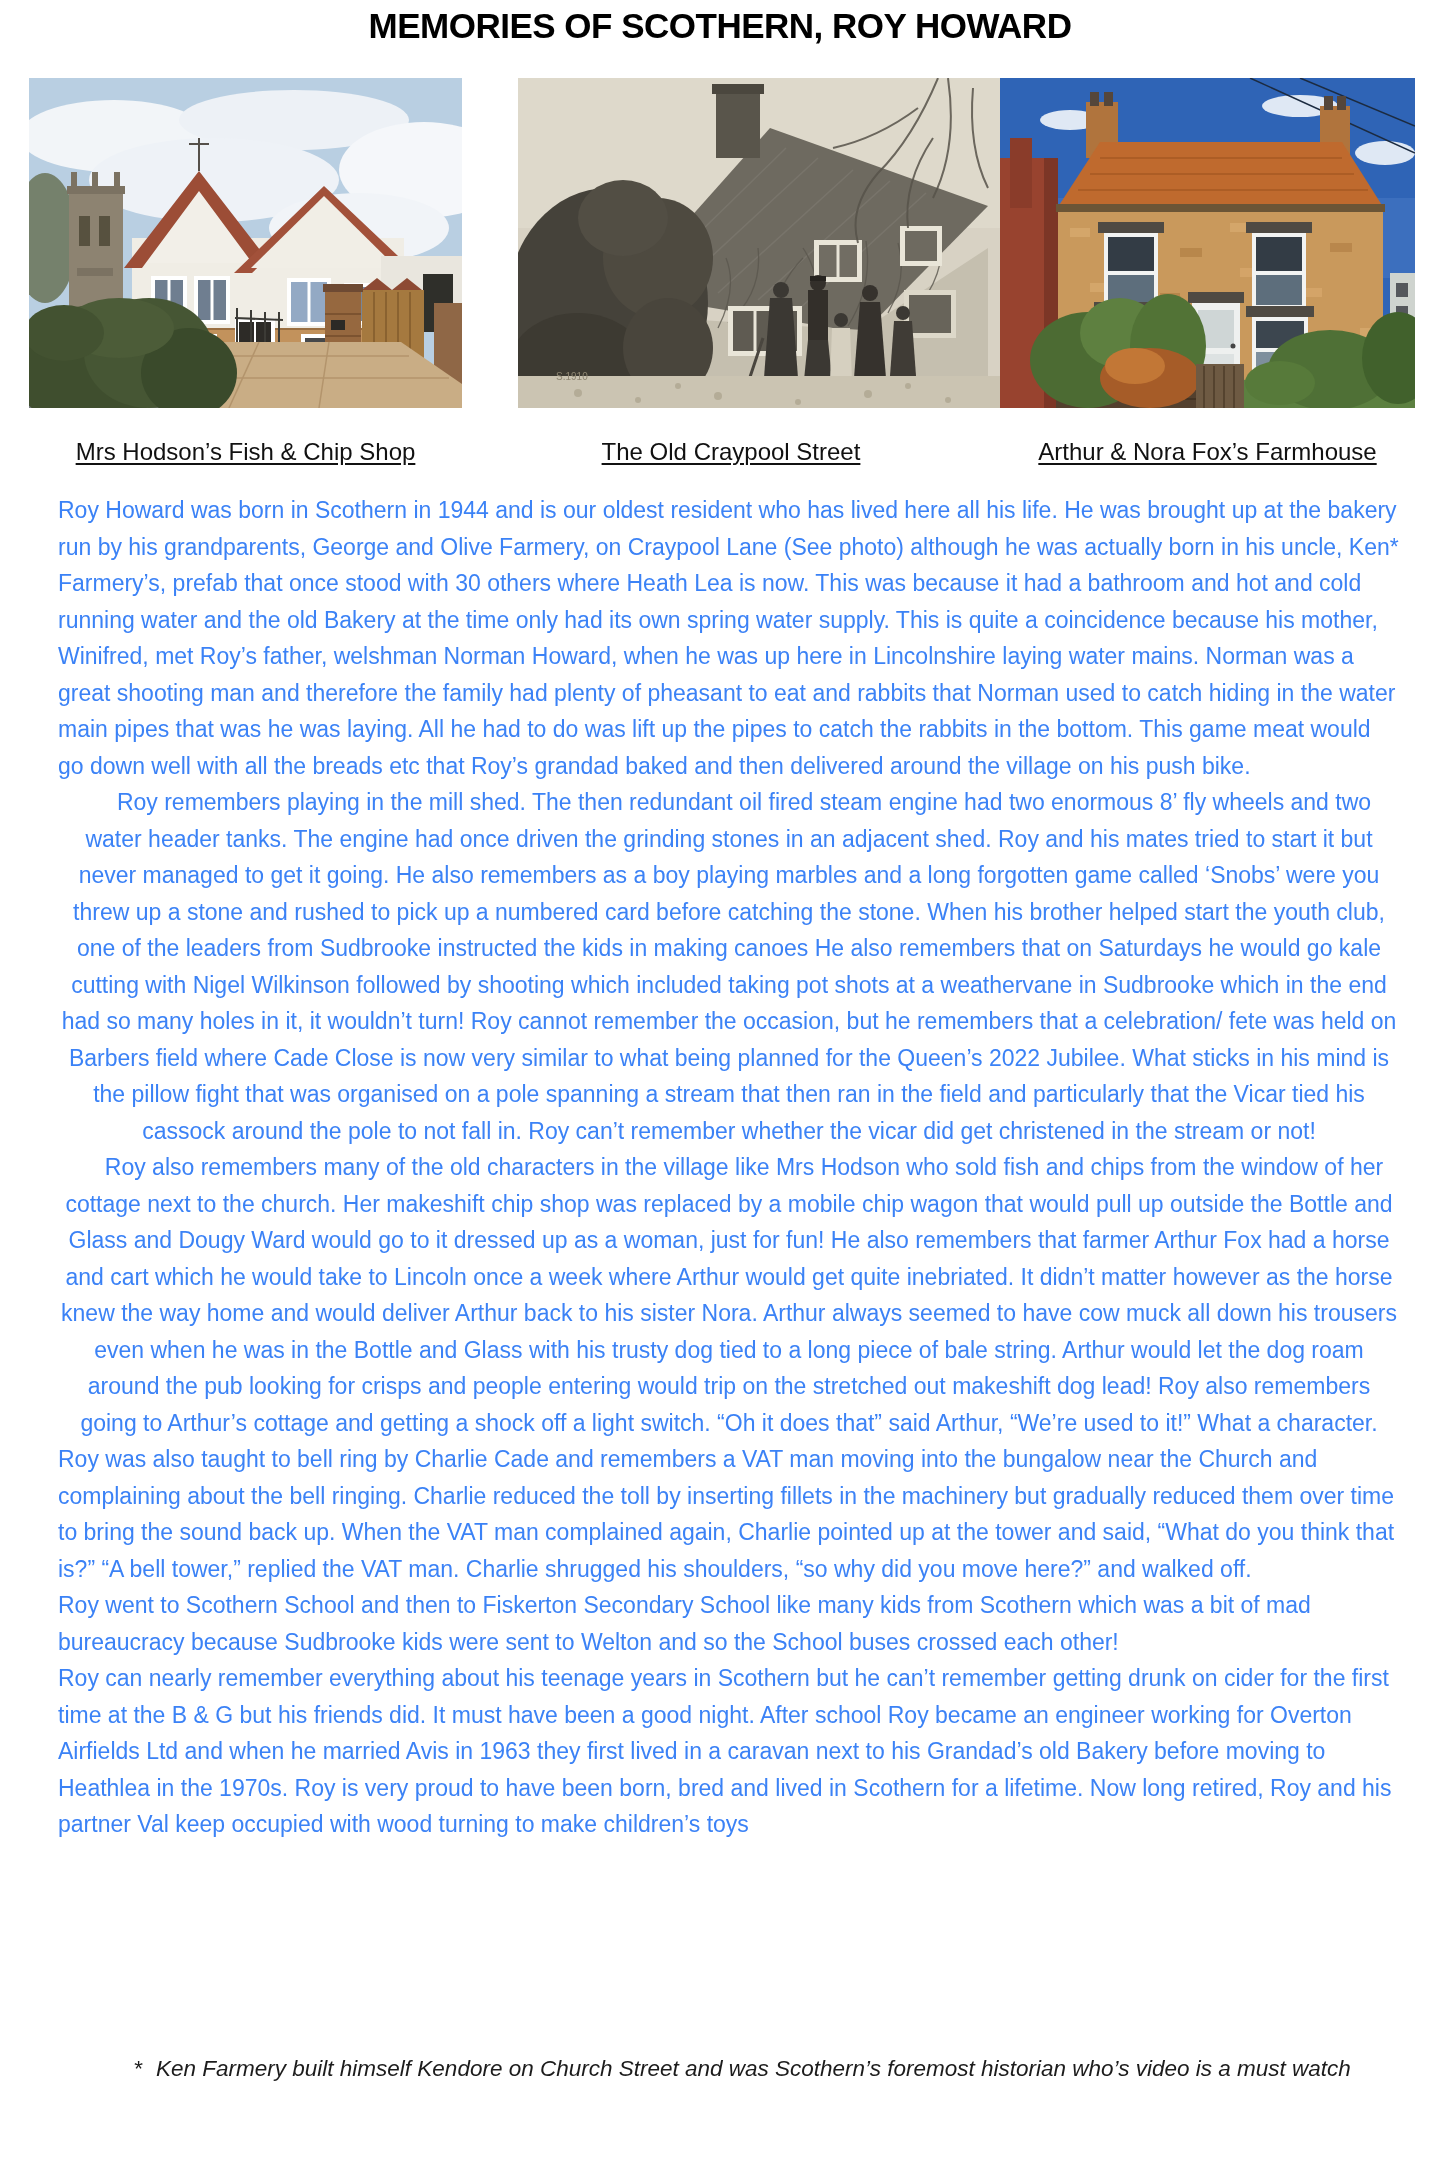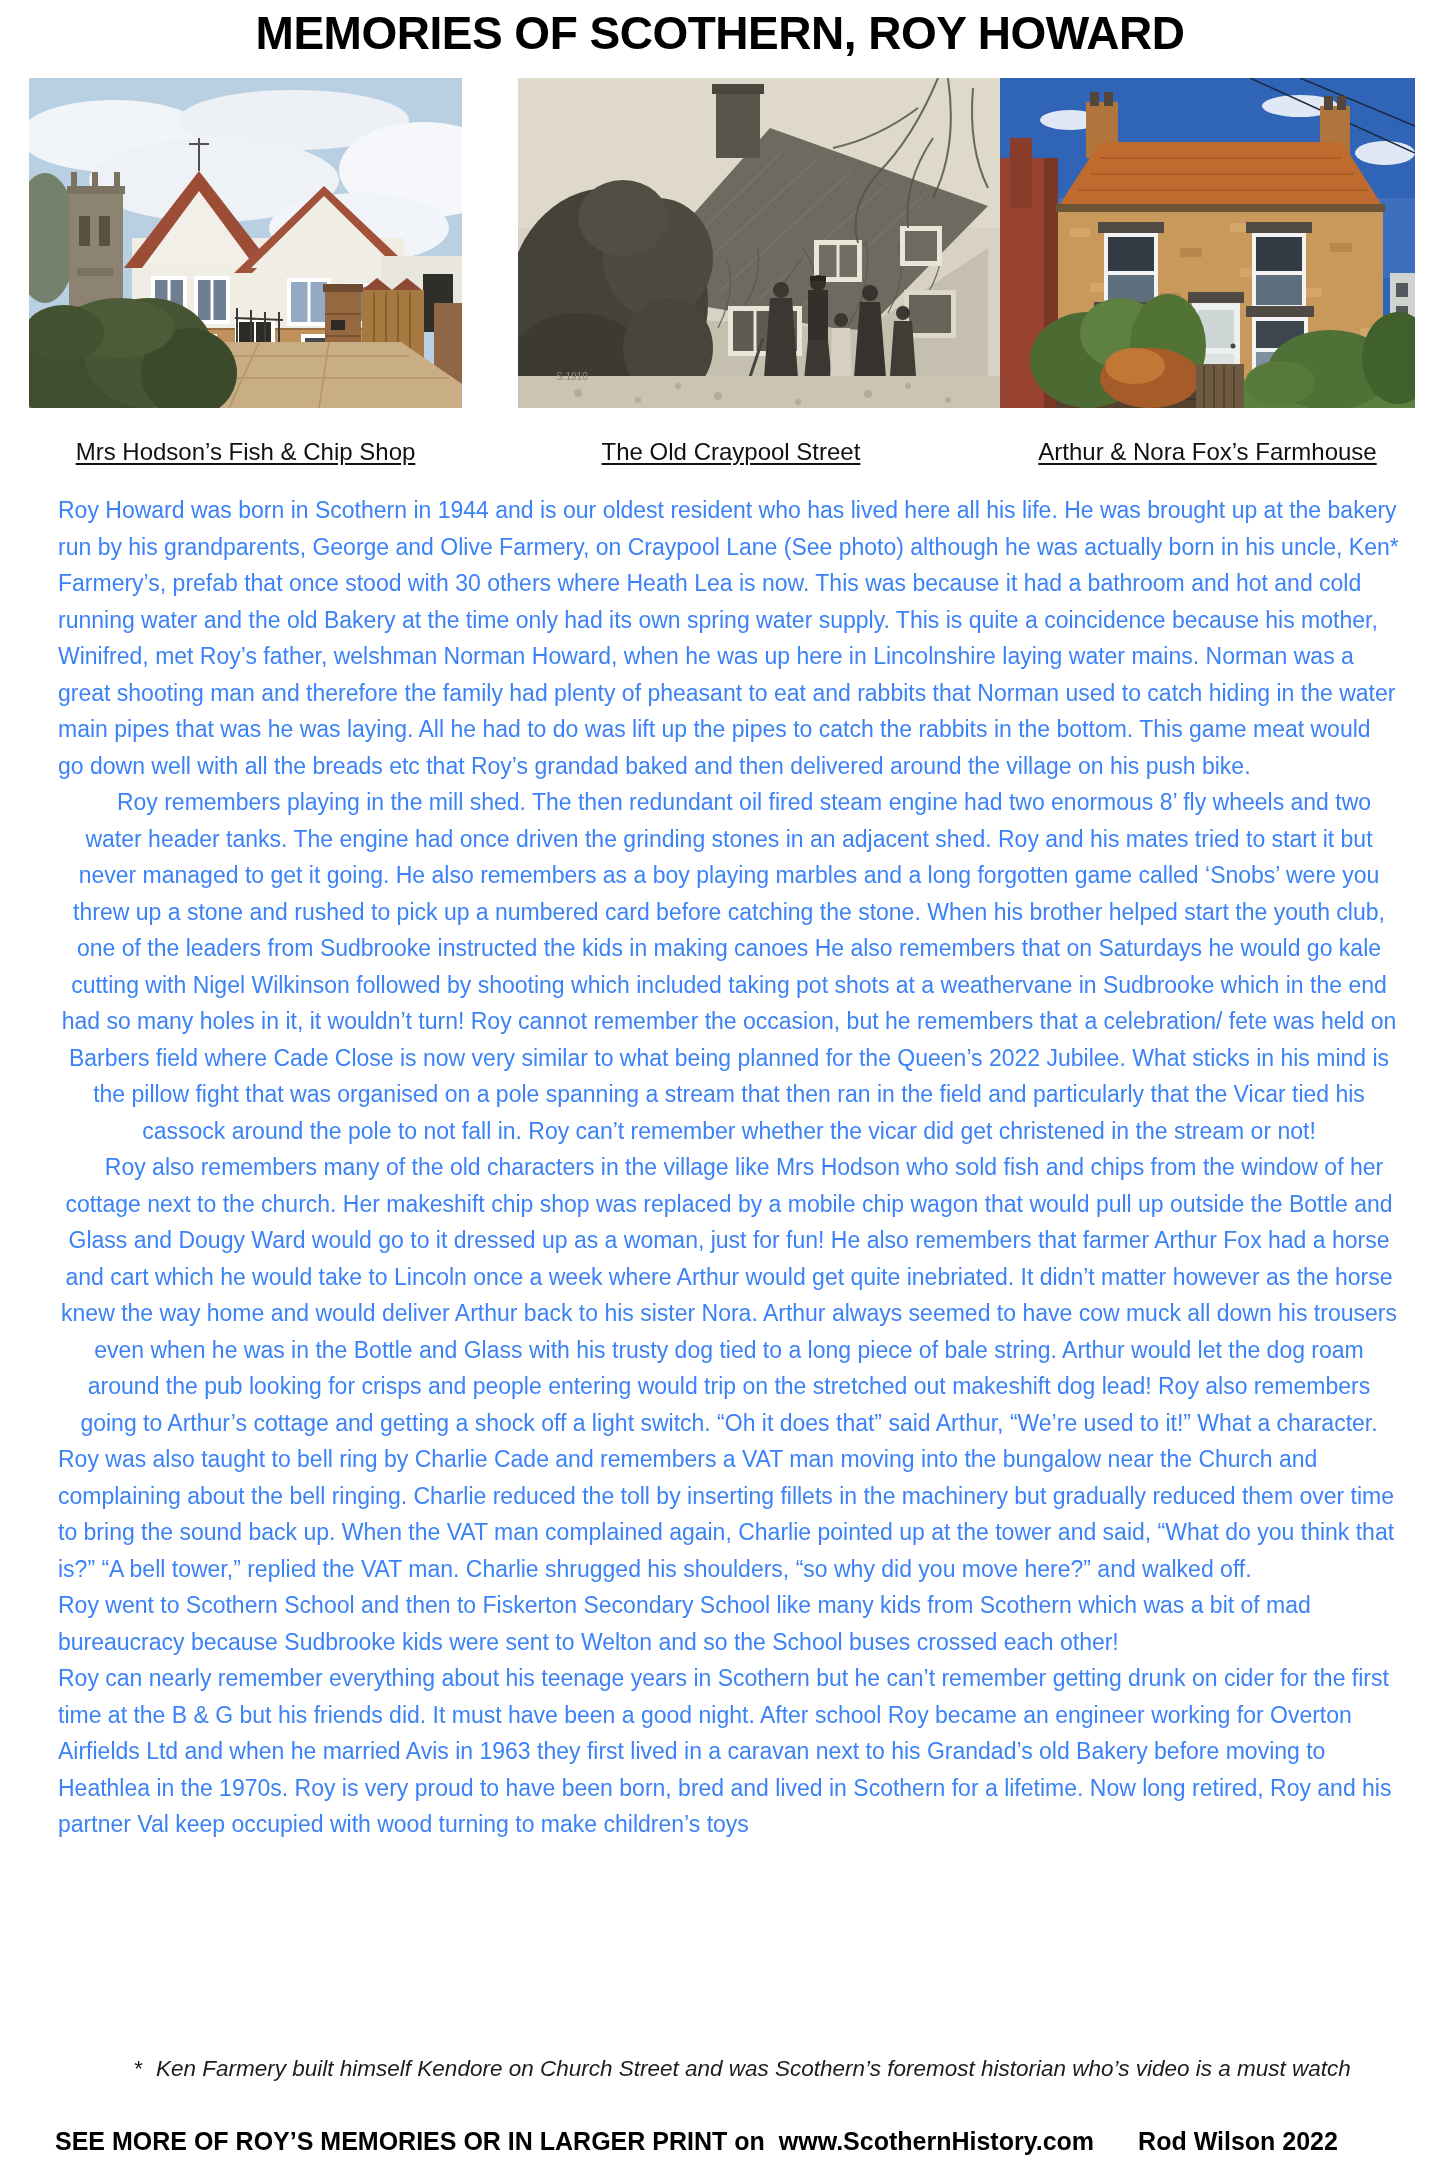--- a/index.html
+++ b/index.html
@@ -2,21 +2,21 @@
 <html><head>
 <meta charset="utf-8">
 <style>
   html,body{margin:0;padding:0;background:#ffffff;}
   .page{
     position:relative;width:1440px;height:2165px;overflow:hidden;background:#ffffff;
     font-family:"Liberation Sans","DejaVu Sans",sans-serif;color:#1b1b1b;
   }
   .title{
     position:absolute;top:6px;left:0;width:1440px;margin:0;text-align:center;
-    font-size:46px;font-weight:bold;color:#000;letter-spacing:-0.5px;
+    font-size:35px;font-weight:bold;color:#000;letter-spacing:-0.5px;
   }
   .photo{position:absolute;top:78px;height:330px;overflow:hidden;background:#ddd;}
   #photo1{left:29px;width:433px;}
   #photo2{left:486px;width:490px;margin-left:32px;}
   #photo3{left:1000px;width:415px;}
   .photo svg{display:block;width:100%;height:100%;}
   .caption{
     position:absolute;top:438px;font-size:24px;text-align:center;color:#111;
     text-decoration:underline;text-underline-offset:3px;
   }
@@ -349,17 +349,14 @@
       <p class="indent">Roy also remembers many of the old characters in the village like Mrs Hodson who sold fish and chips from the window of her cottage next to the church. Her makeshift chip shop was replaced by a mobile chip wagon that would pull up outside the Bottle and Glass and Dougy Ward would go to it dressed up as a woman, just for fun! He also remembers that farmer Arthur Fox had a horse and cart which he would take to Lincoln once a week where Arthur would get quite inebriated. It didn’t matter however as the horse knew the way home and would deliver Arthur back to his sister Nora. Arthur always seemed to have cow muck all down his trousers even when he was in the Bottle and Glass with his trusty dog tied to a long piece of bale string. Arthur would let the dog roam around the pub looking for crisps and people entering would trip on the stretched out makeshift dog lead!  Roy also remembers going to Arthur’s cottage and getting a shock off a light switch. “Oh it does that” said Arthur, “We’re used to it!” What a character.</p>
       <p class="">Roy was also taught to bell ring by Charlie Cade and remembers a VAT man moving into the bungalow near the Church and complaining about the bell ringing. Charlie reduced the toll by inserting fillets in the machinery but gradually reduced them over time to bring the sound back up. When the VAT man complained again, Charlie pointed up at the tower and said, “What do you think that is?”  “A bell tower,” replied the VAT man. Charlie shrugged his shoulders, “so why did you move here?” and walked off.</p>
       <p class="">Roy went to Scothern School and then to Fiskerton Secondary School like many kids from Scothern which was a bit of mad bureaucracy because Sudbrooke kids were sent to Welton and so the School buses crossed each other!</p>
       <p class="">Roy can nearly remember everything about his teenage years in Scothern but he can’t remember getting drunk on cider for the first time at the B &amp; G but his friends did. It must have been a good night. After school Roy became an engineer working for Overton Airfields Ltd and when he married Avis in 1963 they first lived in a caravan next to his Grandad’s old Bakery before moving to Heathlea in the 1970s. Roy is very proud to have been born, bred and lived in Scothern for a lifetime. Now long retired, Roy and his partner Val keep occupied with wood turning to make children’s toys</p>
     </div>
 
   <div class="footnote">
     <span class="marker">*</span><span>Ken Farmery built himself Kendore on Church Street and was Scothern’s foremost historian who’s video is a must watch</span>
   </div>
 
-  <div class="footer">
-    <span>SEE MORE OF ROY’S MEMORIES OR IN LARGER PRINT on</span><span class="url">www.ScothernHistory.com</span><span class="credit">Rod Wilson 2022</span>
-  </div>
 
 </div>
 
 </body></html>

